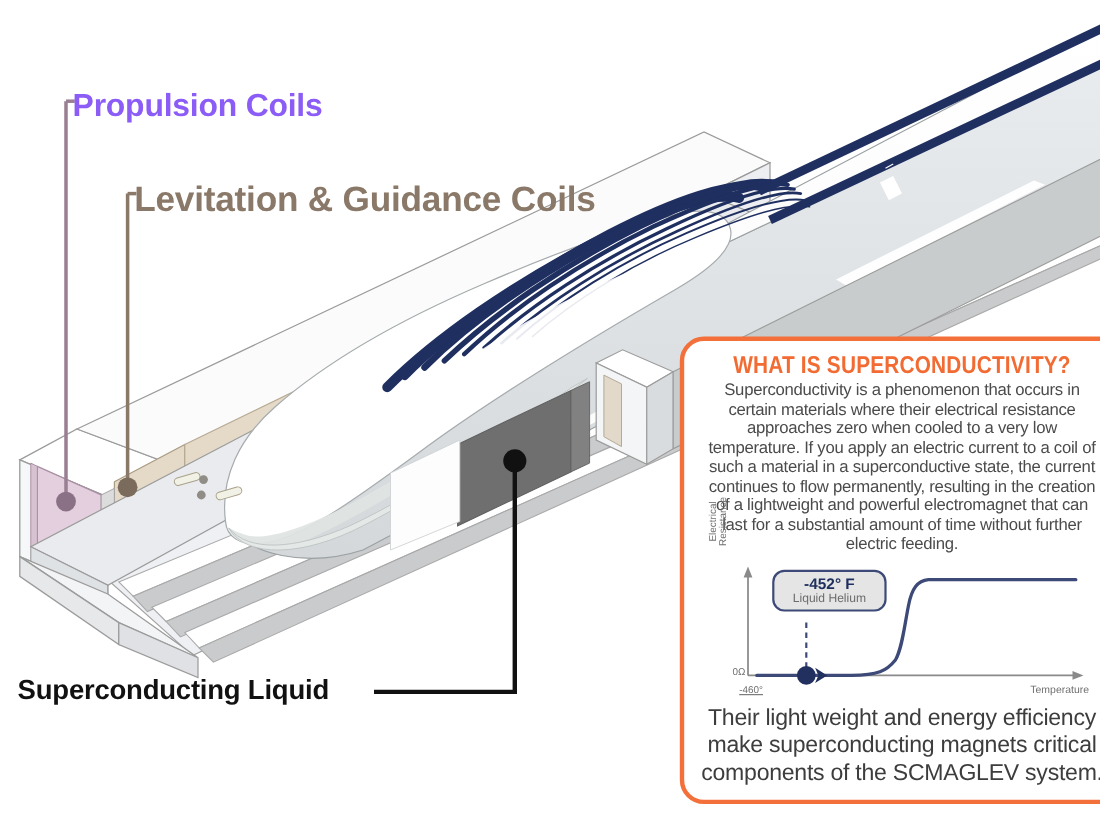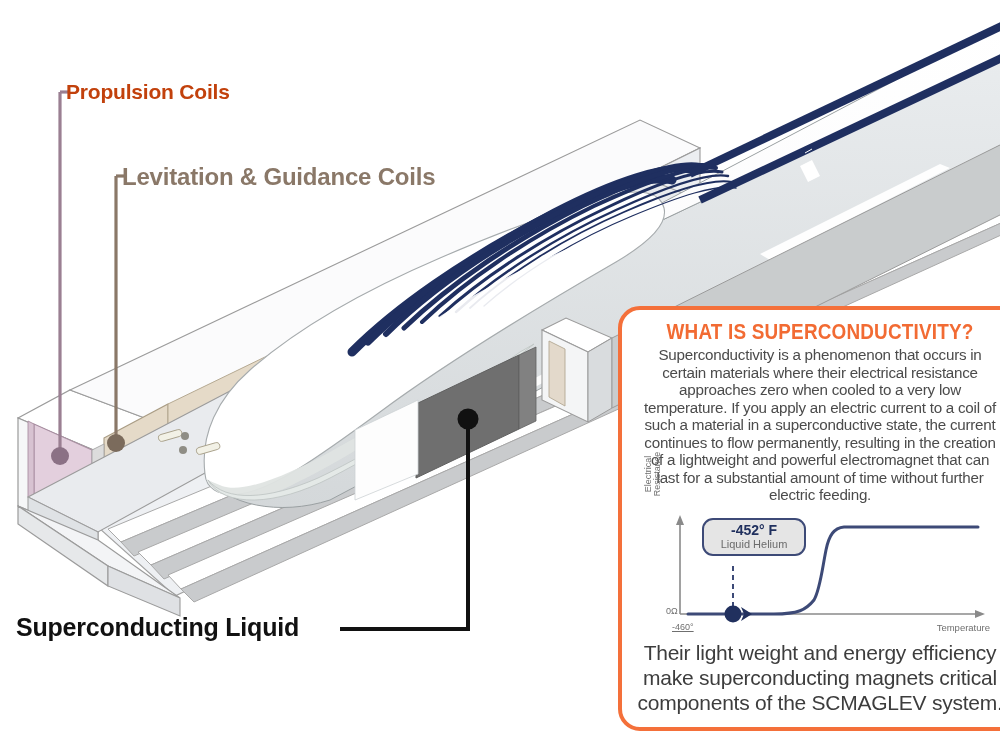--- a/index.html
+++ b/index.html
@@ -15,26 +15,26 @@
 
   
   .lbl{
     position:absolute;
     font-weight:bold;
     white-space:nowrap;
     letter-spacing:-0.2px;
   }
   #lbl-propulsion{
     left:66px;top:80px;
-    font-size:21px;
-    color:#c2410c;
+    font-size:29px;
+    color:#8b5cf6;
   }
   #lbl-levitation{
     left:122px;top:163px;
-    font-size:24px;
+    font-size:32px;
     color:#8a7868;
   }
   #lbl-magnets{
     left:16px;top:613px;
     font-size:25px;
     color:#111111;
   }
 
   
   #callout{

